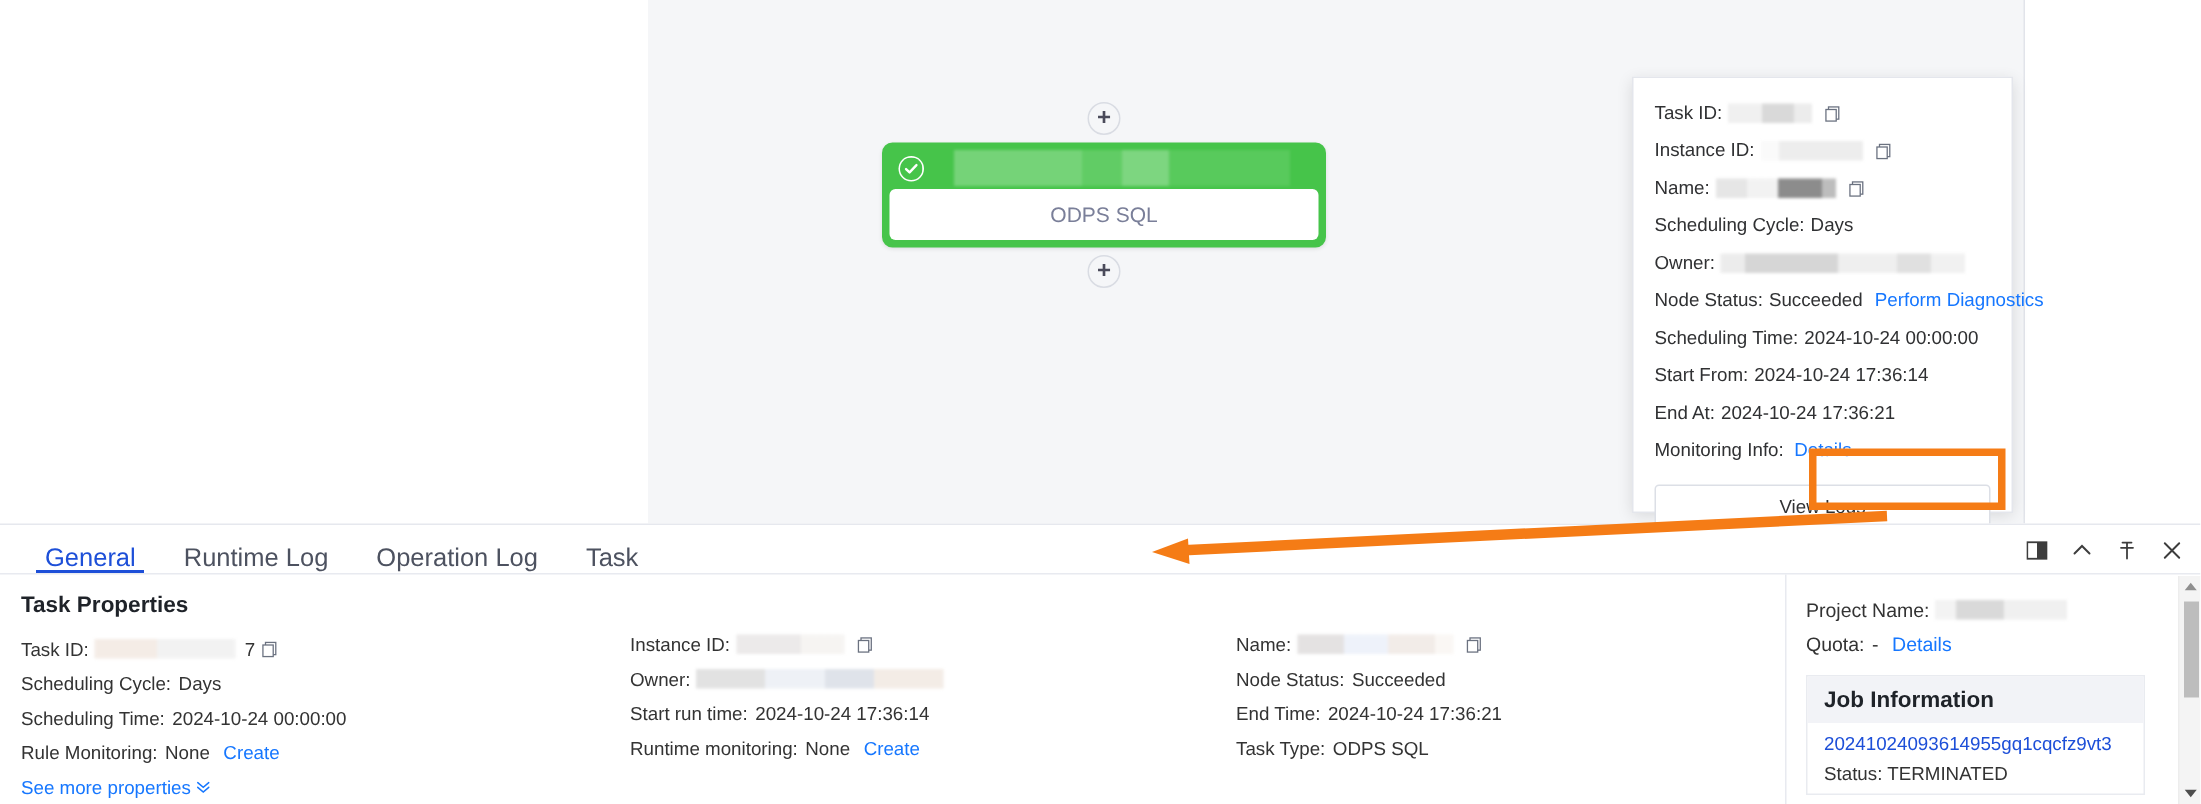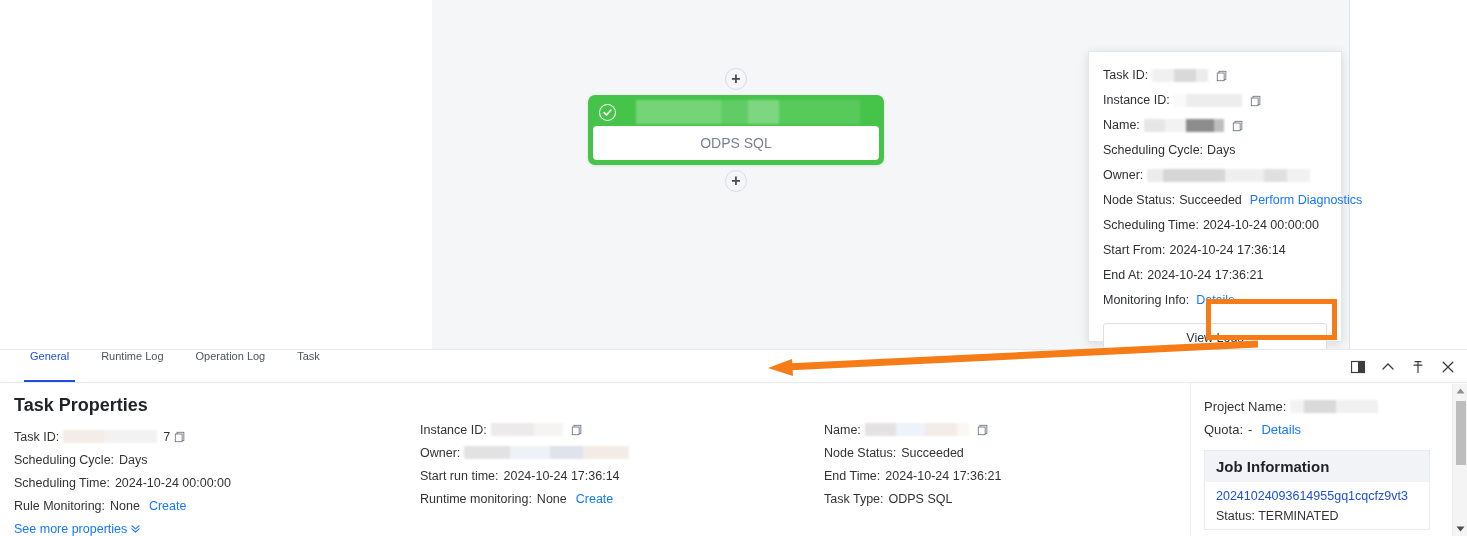--- a/index.html
+++ b/index.html
@@ -209,26 +209,26 @@
     position: relative;
     height: 33px;
     border-bottom: 1px solid #e8eaf0;
     display: flex;
     align-items: center;
     padding-left: 14px;
     box-sizing: border-box;
   }
   .tab {
     position: relative;
-    font-size: 11px;
+    font-size: 17px;
     color: #4d5260;
     padding: 0 16px;
     height: 32px;
     display: flex;
-    align-items: flex-start;
+    align-items: flex-end;
     cursor: pointer;
   }
   .tab.active { color: #1d4fd8; }
   .tab.active::after {
     content: "";
     position: absolute;
     left: 10px; right: 10px;
     bottom: 0;
     height: 2px;
     background: #1d4fd8;
@@ -254,21 +254,21 @@
     top: 12px;
     font-size: 12.5px;
     color: #333333;
   }
   .c1 { left: 14px; width: 400px; }
   .c2 { left: 420px; width: 400px; }
   .c3 { left: 824px; width: 360px; }
   .sec-title {
     font-weight: bold;
     color: #1f2329;
-    font-size: 18px;
+    font-size: 15px;
     margin-bottom: 9px;
   }
   .prow {
     display: flex;
     align-items: center;
     height: 23px;
     white-space: nowrap;
   }
   .spacer-row { height: 23px; }
   .kv-blur { height: 13px; margin: 0 4px; display:inline-block; filter: blur(1.1px); vertical-align: middle; }

